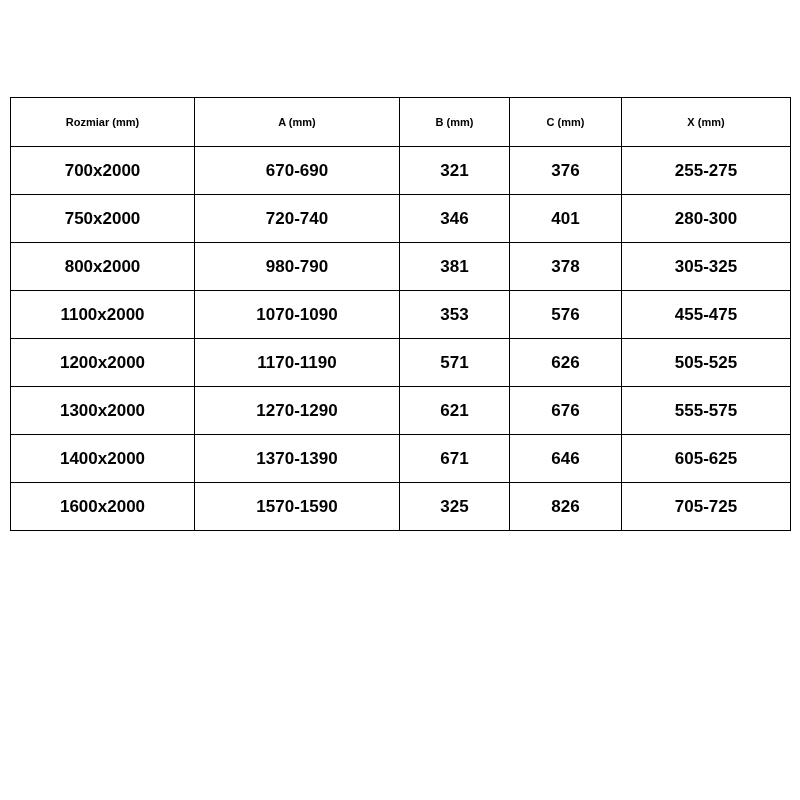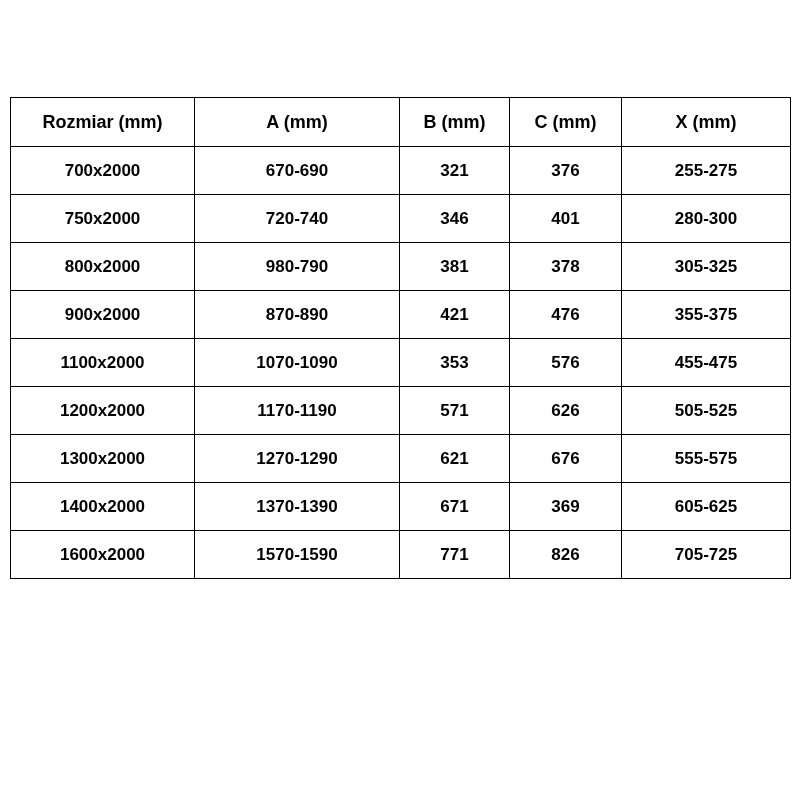--- a/index.html
+++ b/index.html
@@ -36,21 +36,21 @@
     border: 1px solid #000000;
     text-align: center;
     vertical-align: middle;
     font-weight: bold;
     font-size: 17px;
     height: 47px;
     padding: 0 4px;
     white-space: nowrap;
   }
   table.size-table thead th {
-    font-size: 18px;
+    font-size: 11px;
     height: 48px;
   }
 </style>
 </head>
 <body>
 
 <div class="table-wrap">
   <table class="size-table">
     <colgroup>
       <col class="c0">
@@ -84,27 +84,20 @@
         <td>280-300</td>
       </tr>
       <tr>
         <td>800x2000</td>
         <td>980-790</td>
         <td>381</td>
         <td>378</td>
         <td>305-325</td>
       </tr>
       <tr>
-        <td>900x2000</td>
-        <td>870-890</td>
-        <td>421</td>
-        <td>476</td>
-        <td>355-375</td>
-      </tr>
-      <tr>
         <td>1100x2000</td>
         <td>1070-1090</td>
         <td>353</td>
         <td>576</td>
         <td>455-475</td>
       </tr>
       <tr>
         <td>1200x2000</td>
         <td>1170-1190</td>
         <td>571</td>
@@ -115,25 +108,25 @@
         <td>1300x2000</td>
         <td>1270-1290</td>
         <td>621</td>
         <td>676</td>
         <td>555-575</td>
       </tr>
       <tr>
         <td>1400x2000</td>
         <td>1370-1390</td>
         <td>671</td>
-        <td>369</td>
+        <td>646</td>
         <td>605-625</td>
       </tr>
       <tr>
         <td>1600x2000</td>
         <td>1570-1590</td>
-        <td>771</td>
+        <td>325</td>
         <td>826</td>
         <td>705-725</td>
       </tr>
     </tbody>
   </table>
 </div>
 
 </body></html>

